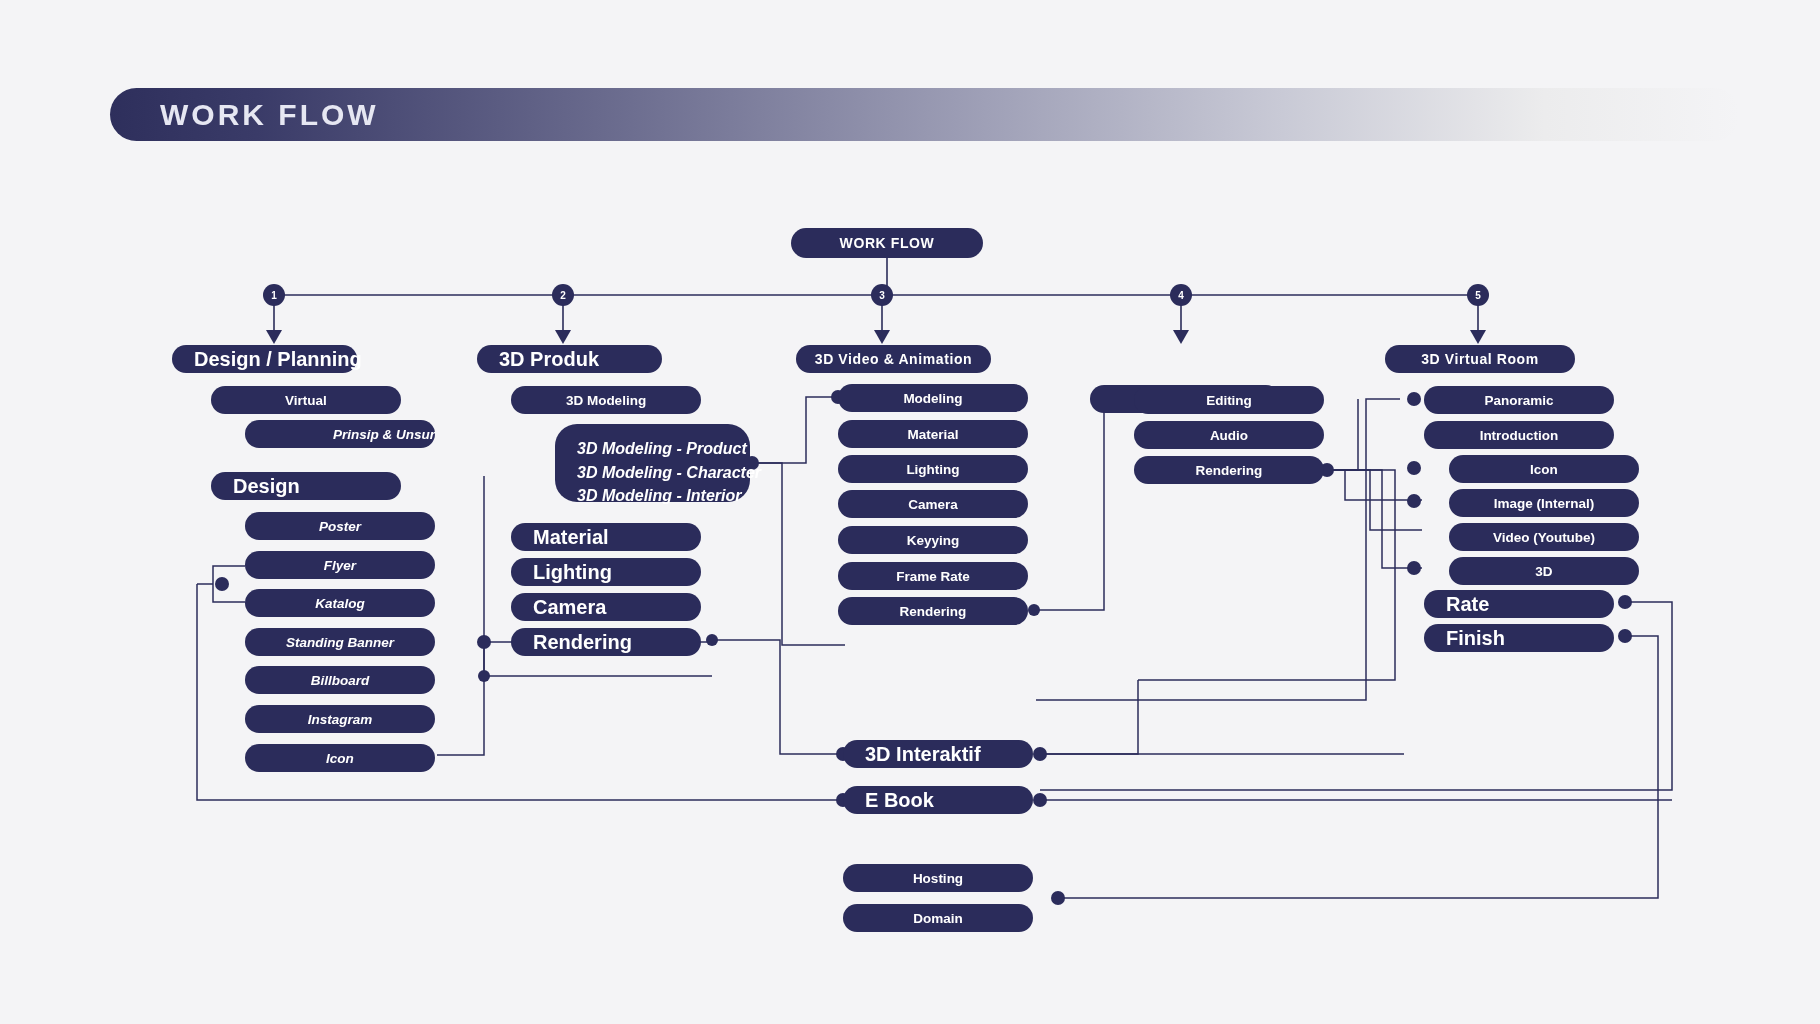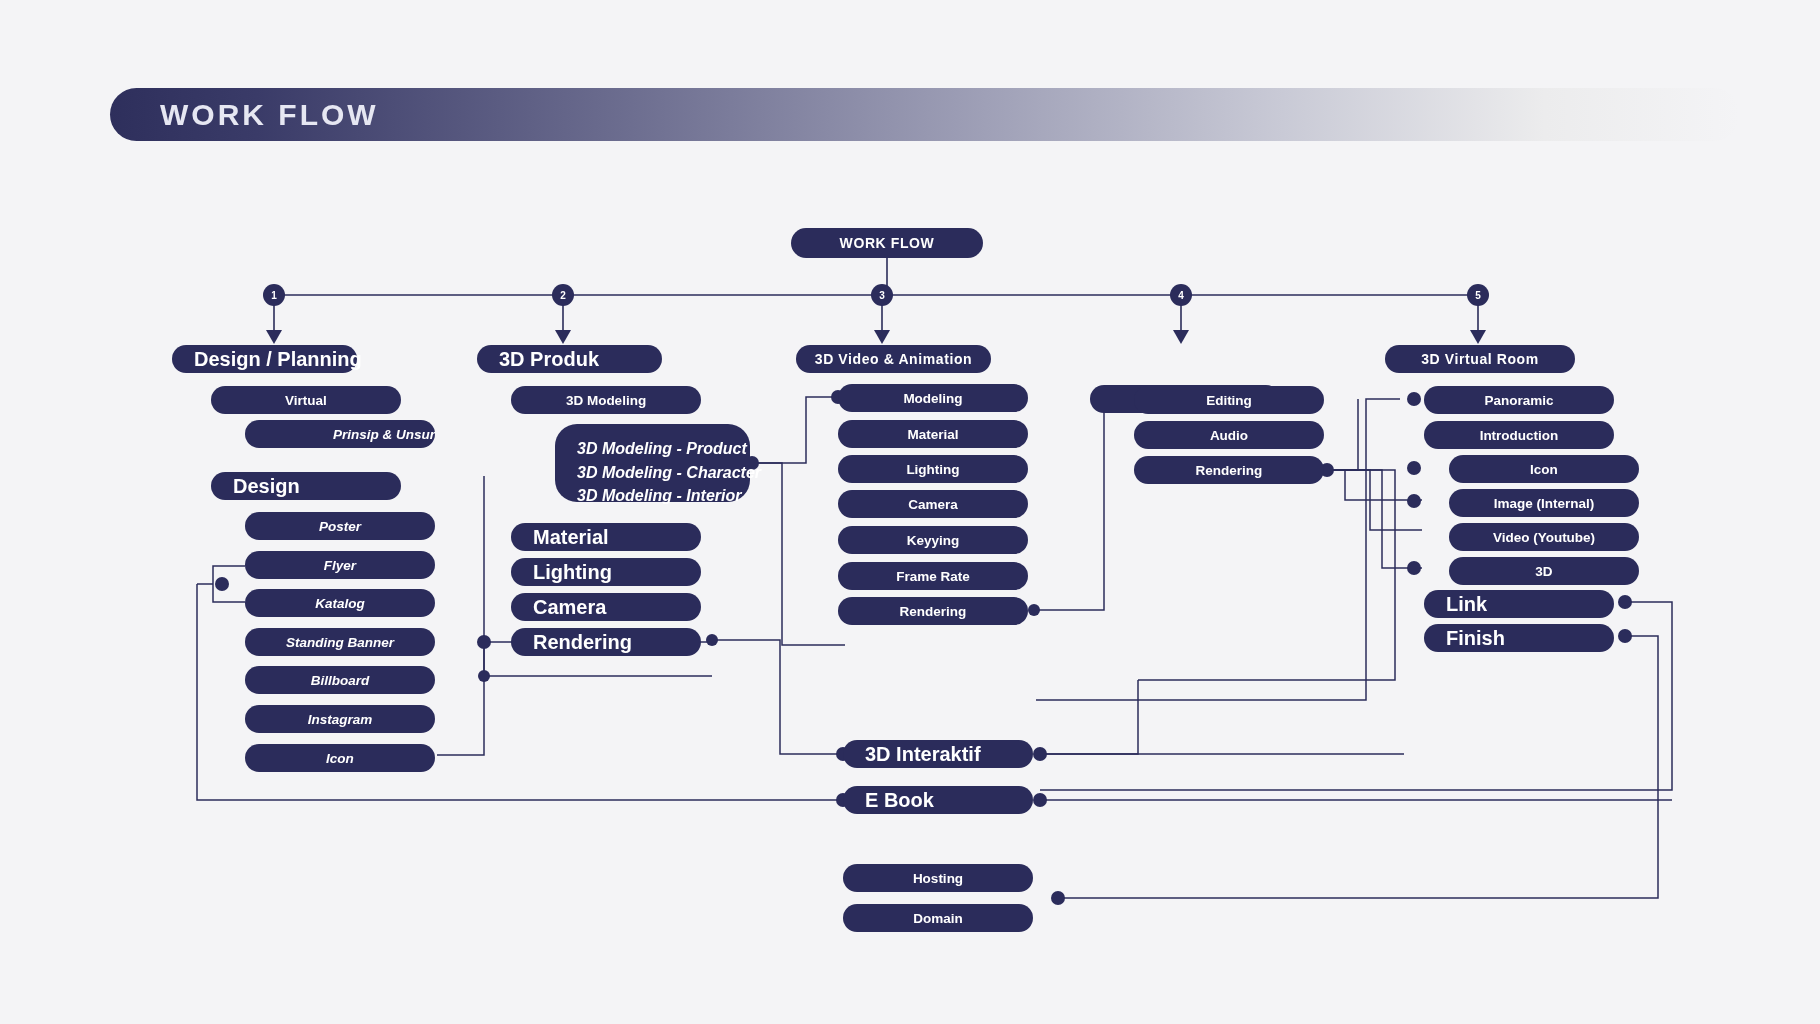--- a/index.html
+++ b/index.html
@@ -337,21 +337,21 @@
   <div class="node sub" style="left:1449px; top:489px; width:190px; height:28px;text-align:right;">
     <span>Image (Internal)</span>
   </div>
   <div class="node sub" style="left:1449px; top:523px; width:190px; height:28px;">
     <span>Video (Youtube)</span>
   </div>
   <div class="node sub" style="left:1449px; top:557px; width:190px; height:28px;">
     <span>3D</span>
   </div>
   <div class="node lead" style="left:1424px; top:590px; width:190px; height:28px;">
-    <span>Link</span>
+    <span>Rate</span>
   </div>
   <div class="node lead" style="left:1424px; top:624px; width:190px; height:28px;">
     <span>Finish</span>
   </div>
 
   <div class="node lead" style="left:843px; top:740px; width:190px; height:28px;">
     <span>3D Interaktif</span>
   </div>
   <div class="node lead" style="left:843px; top:786px; width:190px; height:28px;">
     <span>E Book</span>

